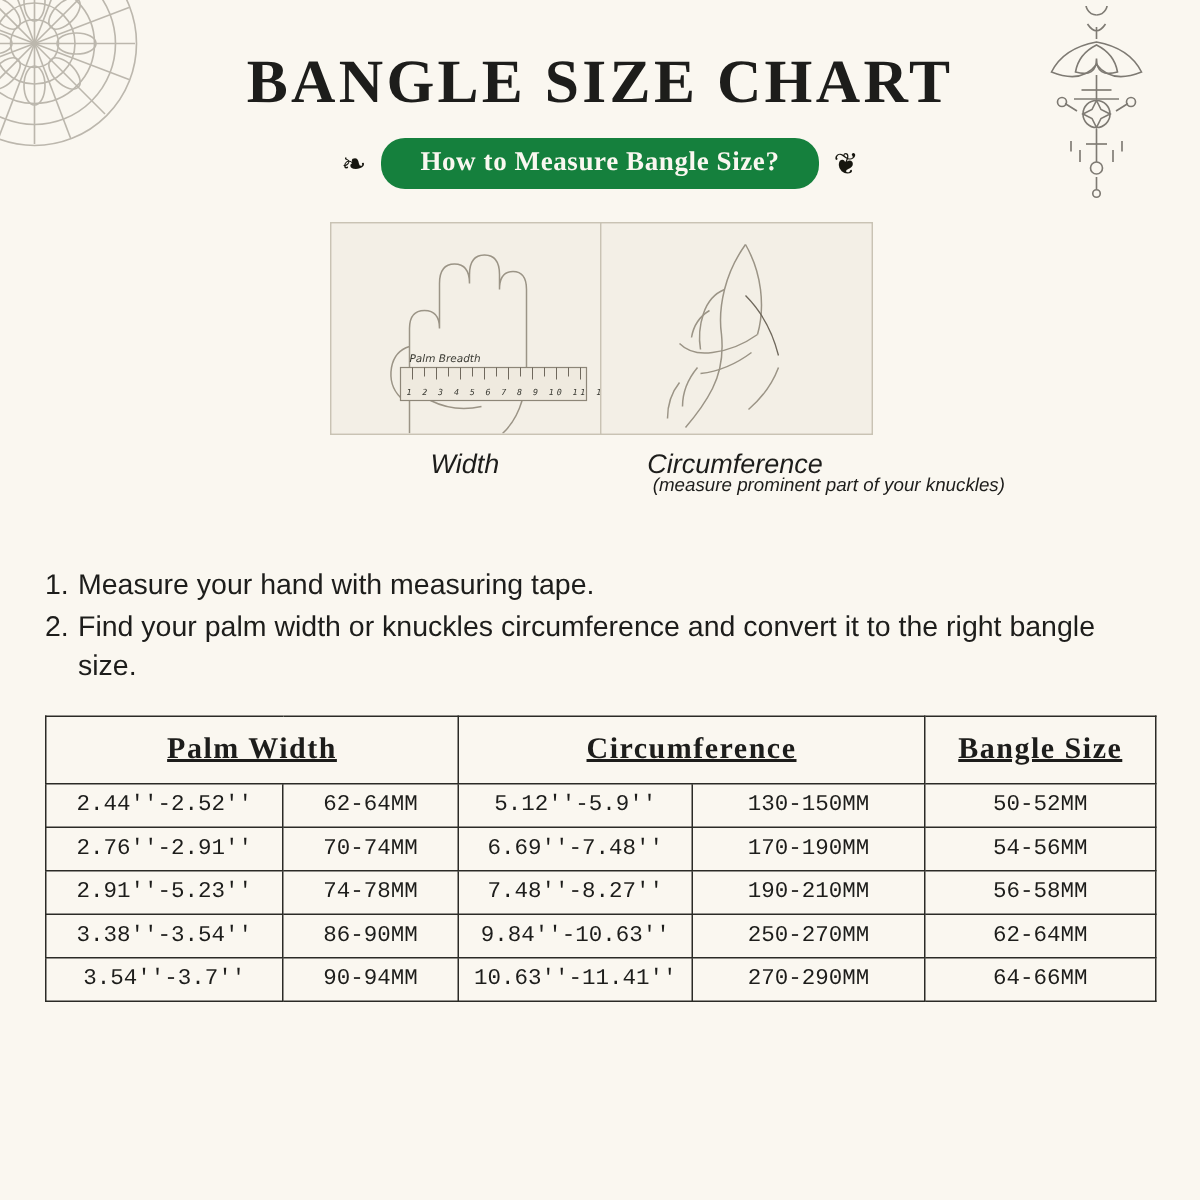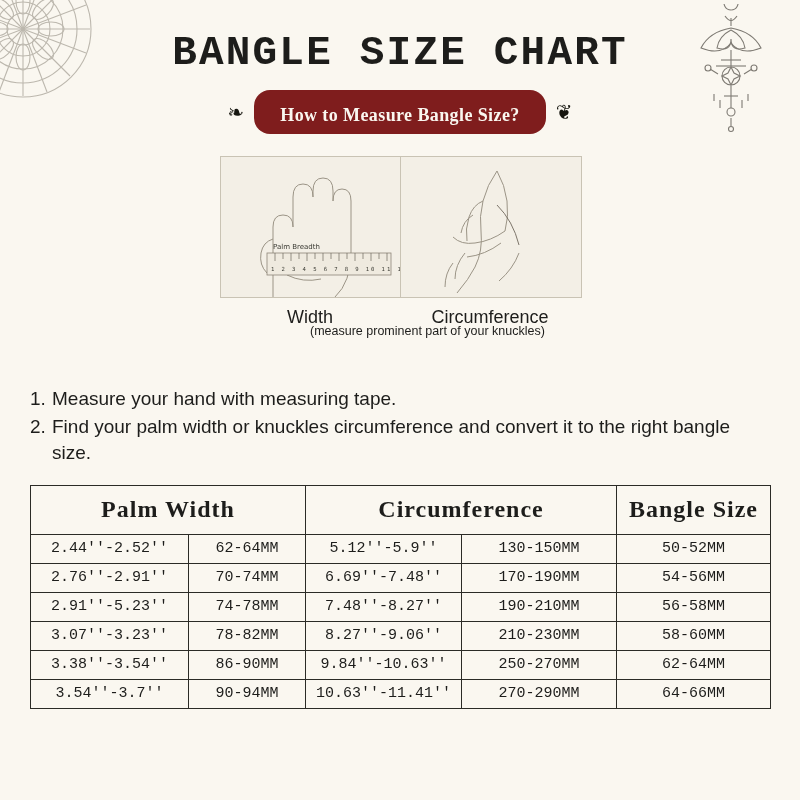--- a/index.html
+++ b/index.html
@@ -32,59 +32,60 @@
     top: 4px;
     width: 110px;
     height: 130px;
     opacity: 0.75;
     pointer-events: none;
   }
 
   
   .title {
     text-align: center;
-    font-family: Liberation Mono, monospace;
+    font-family: Liberation Serif, serif;
     font-size: 41px;
     font-weight: bold;
     letter-spacing: 2.2px;
     padding-top: 30px;
     margin: 0;
   }
 
   
   .banner-row {
     display: flex;
     align-items: center;
     justify-content: center;
     margin-top: 14px;
     gap: 10px;
   }
   .banner-pill {
-    background: #7f1d1d;
+    background: #15803d;
     color: #faf7f0;
     font-family: "Liberation Serif", serif;
     font-size: 18px;
     font-weight: bold;
     border-radius: 16px;
-    padding: 15px 26px 8px 26px;
+    padding: 5px 26px 8px 26px;
     letter-spacing: 0.4px;
     white-space: nowrap;
   }
   .flourish {
     font-family: "DejaVu Sans", sans-serif;
     font-size: 20px;
     line-height: 1;
     color: #16160f;
   }
 
   
   .images-row {
     display: flex;
     justify-content: center;
     margin-top: 22px;
+    font-style: italic;
   }
   .img-block {
     width: 180px;
     text-align: center;
   }
   .photo {
     width: 180px;
     height: 140px;
     background: #f3efe6;
     border: 1px solid #c9c3b4;
@@ -97,21 +98,21 @@
     margin-top: 9px;
   }
   .circ-block {
     position: relative;
   }
   .circ-sub {
     position: absolute;
     width: 360px;
     left: -90px;
     top: 168px;
-    text-align: left;
+    text-align: right;
     font-size: 12.5px;
   }
 
   
   .steps {
     margin: 58px 0 0 30px;
     font-size: 19px;
     line-height: 1.38;
     max-width: 740px;
   }
@@ -138,24 +139,25 @@
   }
   th, td {
     border: 1px solid #2b2b26;
     font-family: Liberation Mono, monospace;
     font-size: 15px;
     padding: 5px 0 6px 0;
     text-align: center;
   }
   thead th {
     font-family: "Liberation Serif", serif;
-    font-size: 24px;
+    font-size: 20px;
     font-weight: bold;
     letter-spacing: 1px;
     padding: 10px 0 11px 0;
+    text-decoration: underline;
   }
   col.c1 { width: 158px; }
   col.c2 { width: 117px; }
   col.c3 { width: 156px; }
   col.c4 { width: 155px; }
   col.c5 { width: 154px; }
 </style>
 </head>
 <body>
 
@@ -322,27 +324,20 @@
         <td>54-56MM</td>
       </tr>
       <tr>
         <td>2.91''-5.23''</td>
         <td>74-78MM</td>
         <td>7.48''-8.27''</td>
         <td>190-210MM</td>
         <td>56-58MM</td>
       </tr>
       <tr>
-        <td>3.07''-3.23''</td>
-        <td>78-82MM</td>
-        <td>8.27''-9.06''</td>
-        <td>210-230MM</td>
-        <td>58-60MM</td>
-      </tr>
-      <tr>
         <td>3.38''-3.54''</td>
         <td>86-90MM</td>
         <td>9.84''-10.63''</td>
         <td>250-270MM</td>
         <td>62-64MM</td>
       </tr>
       <tr>
         <td>3.54''-3.7''</td>
         <td>90-94MM</td>
         <td>10.63''-11.41''</td>

